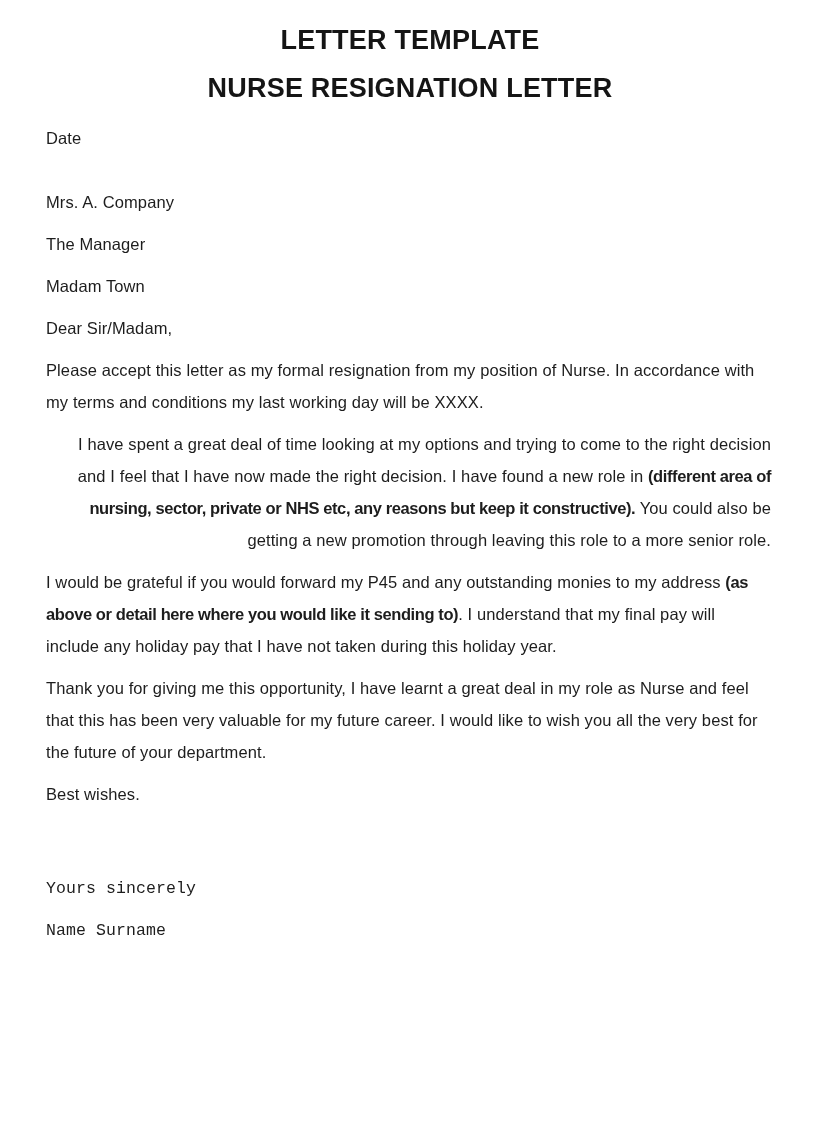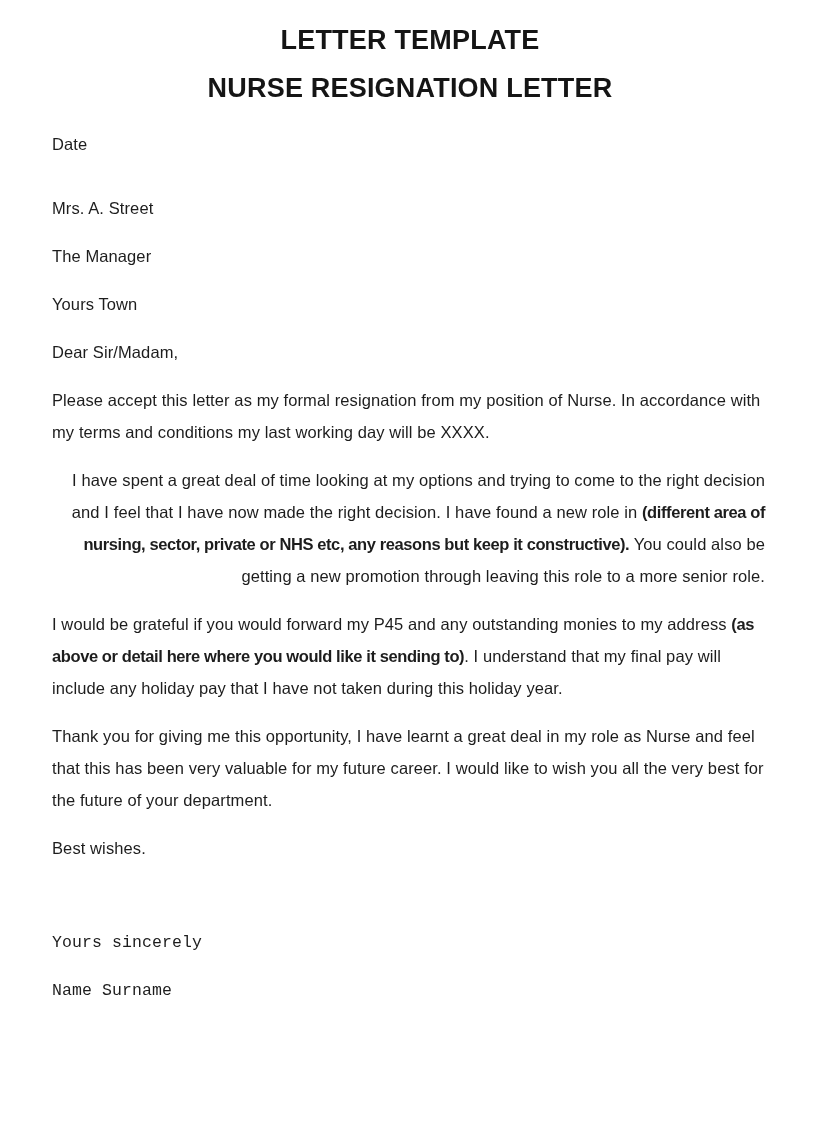--- a/index.html
+++ b/index.html
@@ -28,21 +28,21 @@
     line-height: 48px;
     letter-spacing: 0.2px;
     color: #151515;
   }
   .letter-body {
     margin: 0 39px 0 36px; 
     font-size: 16.5px;
     line-height: 32px;
     letter-spacing: 0.1px;
   }
-  .letter-body p { margin: 16px; }
+  .letter-body p { margin: 10px; }
   .date-line      { margin-top: 35px; }
   .recipient      { margin-top: 32px; }
   .salutation     { margin-top: 20px; }
   .para-1         { margin-top: 24px; }
   .para-2         { margin-top: 34px; text-align: right; }
   .para-3         { margin-top: 30px; }
   .para-4         { margin-top: 34px; }
   .best-wishes    { margin-top: 3px; }
   .closing        { margin-top: 63px; font-family: Liberation Mono, monospace; }
   .b {
@@ -58,23 +58,23 @@
   <header class="titles">
     <div class="title">LETTER TEMPLATE</div>
     <div class="title">NURSE RESIGNATION LETTER</div>
   </header>
 
   <div class="letter-body">
 
     <p class="date-line">Date</p>
 
     <div class="recipient">
-      <p>Mrs. A. Street</p>
+      <p>Mrs. A. Company</p>
       <p>The Manager</p>
-      <p>Yours Town</p>
+      <p>Madam Town</p>
     </div>
 
     <p class="salutation">Dear Sir/Madam,</p>
 
     <p class="para-1"><span>Please accept this letter as my formal resignation from my position of Nurse. In accordance with my terms and conditions my last working day will be XXXX.</span></p>
 
     <p class="para-2"><span>I have spent a great deal of time looking at my options and trying to come to the right decision and I feel that I have now made the right decision. I have found a new role in </span><span class="b">(different area of nursing, sector, private or NHS etc, any reasons but keep it constructive).</span><span> You could also be getting a new promotion through leaving this role to a more senior role.</span></p>
 
     <p class="para-3"><span>I would be grateful if you would forward my P45 and any outstanding monies to my address </span><span class="b">(as above or detail here where you would like it sending to)</span><span>. I understand that my final pay will include any holiday pay that I have not taken during this holiday year.</span></p>
 

